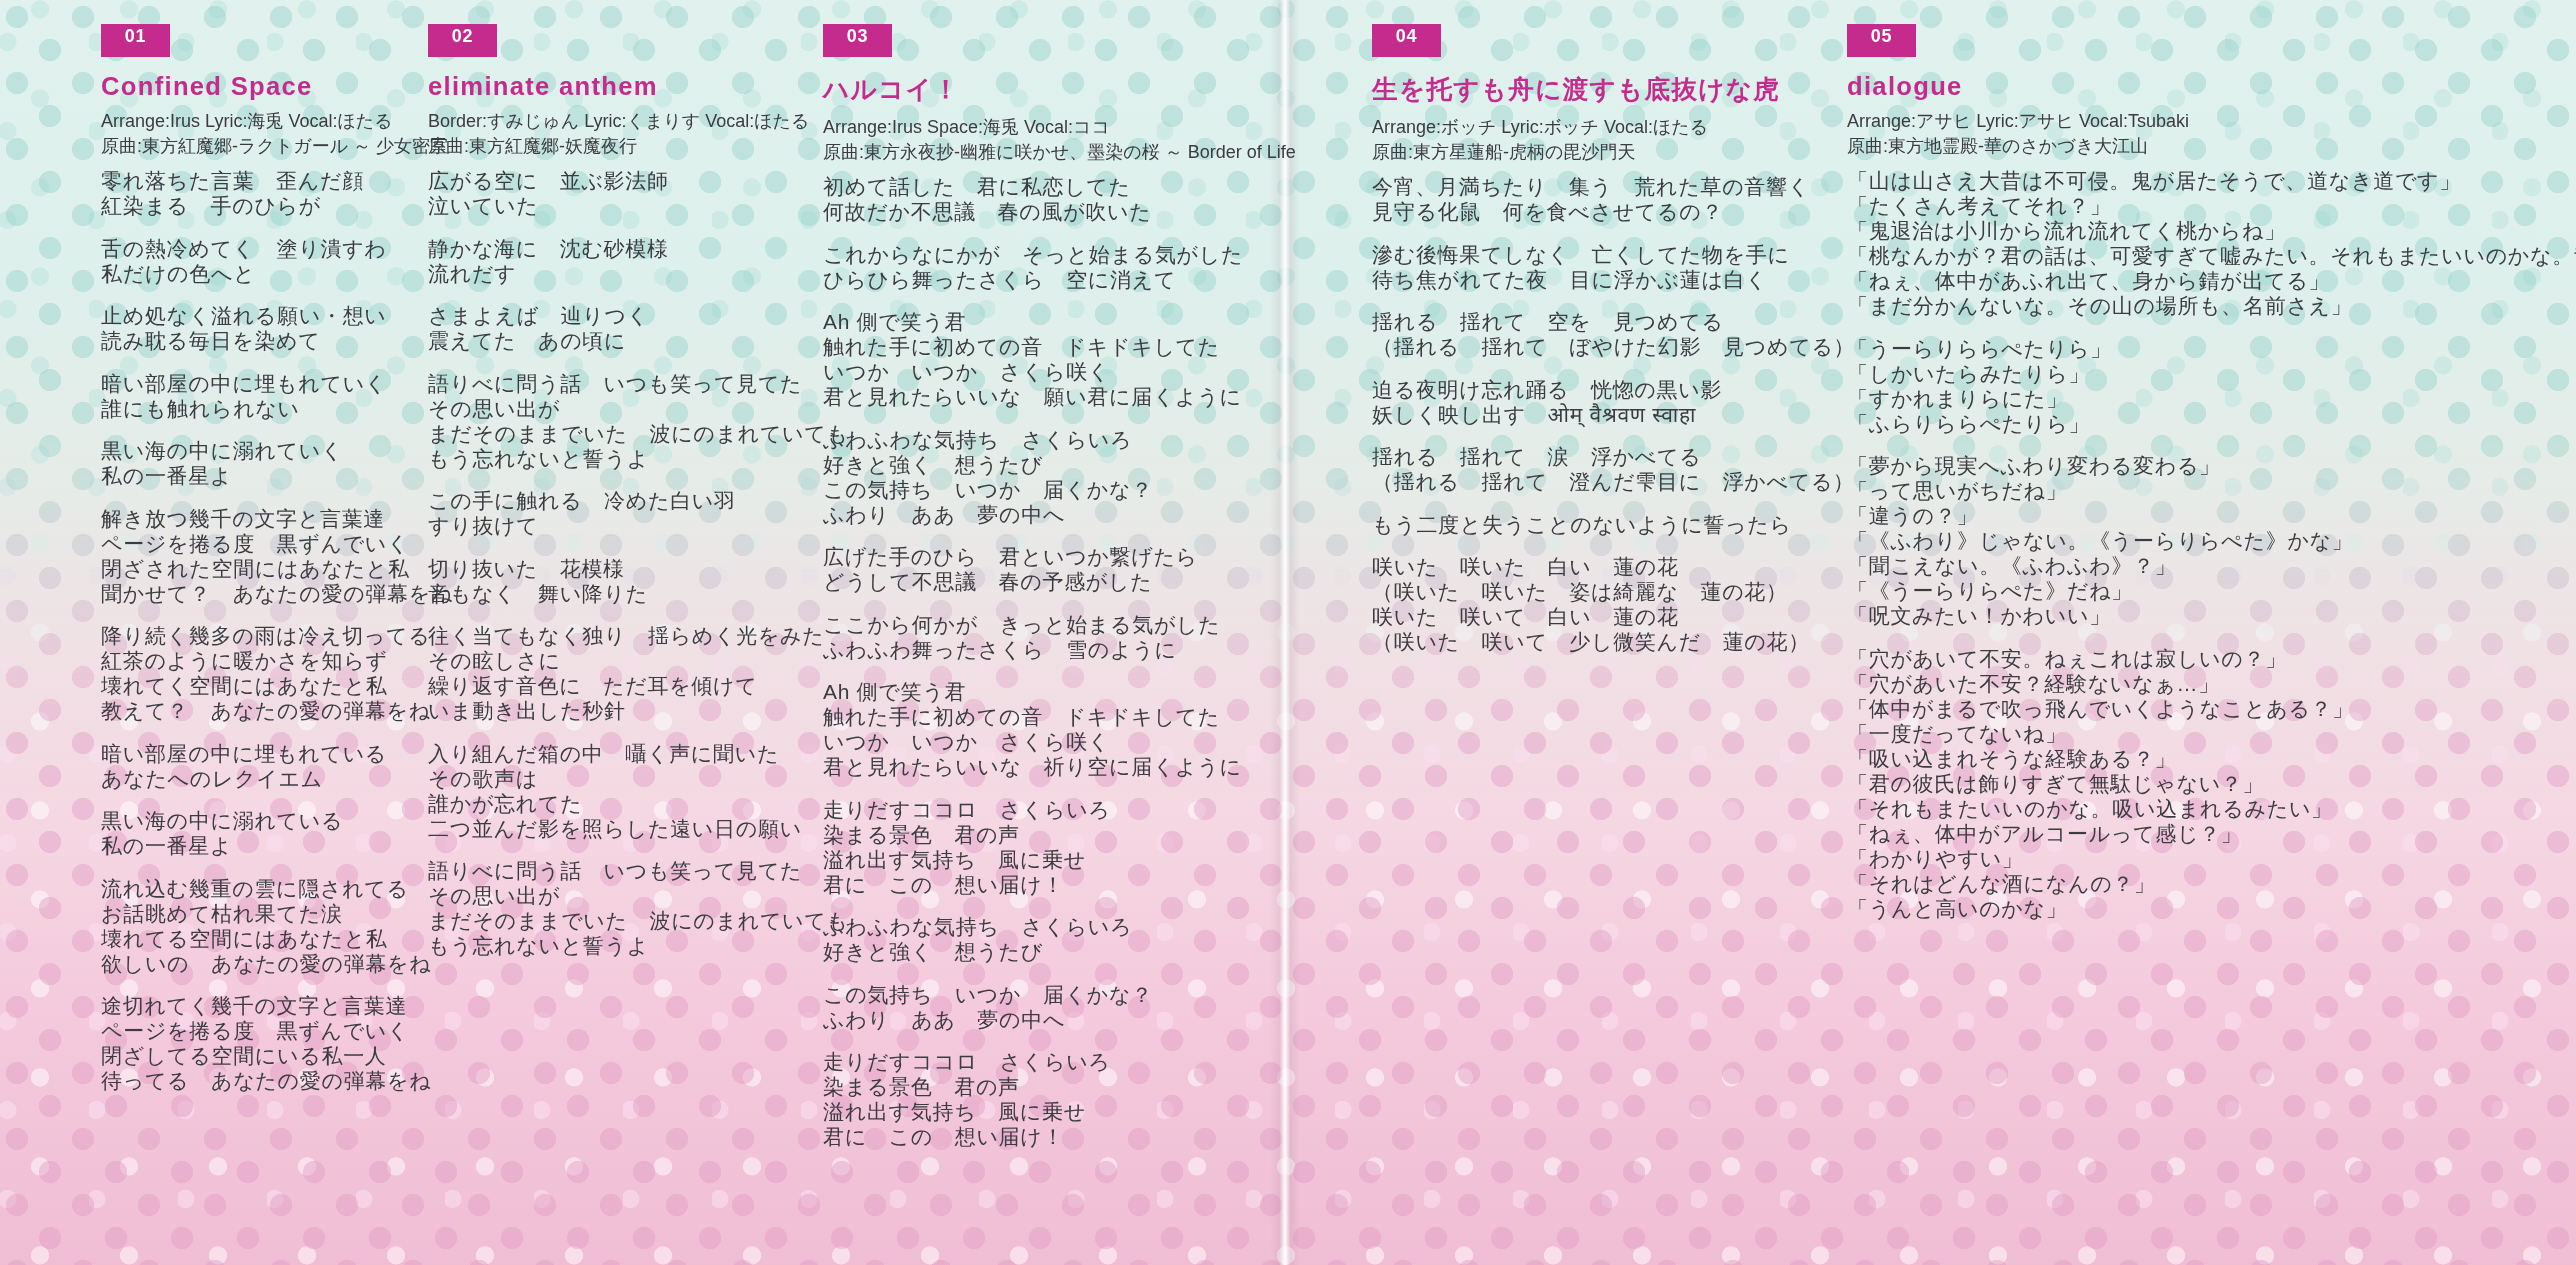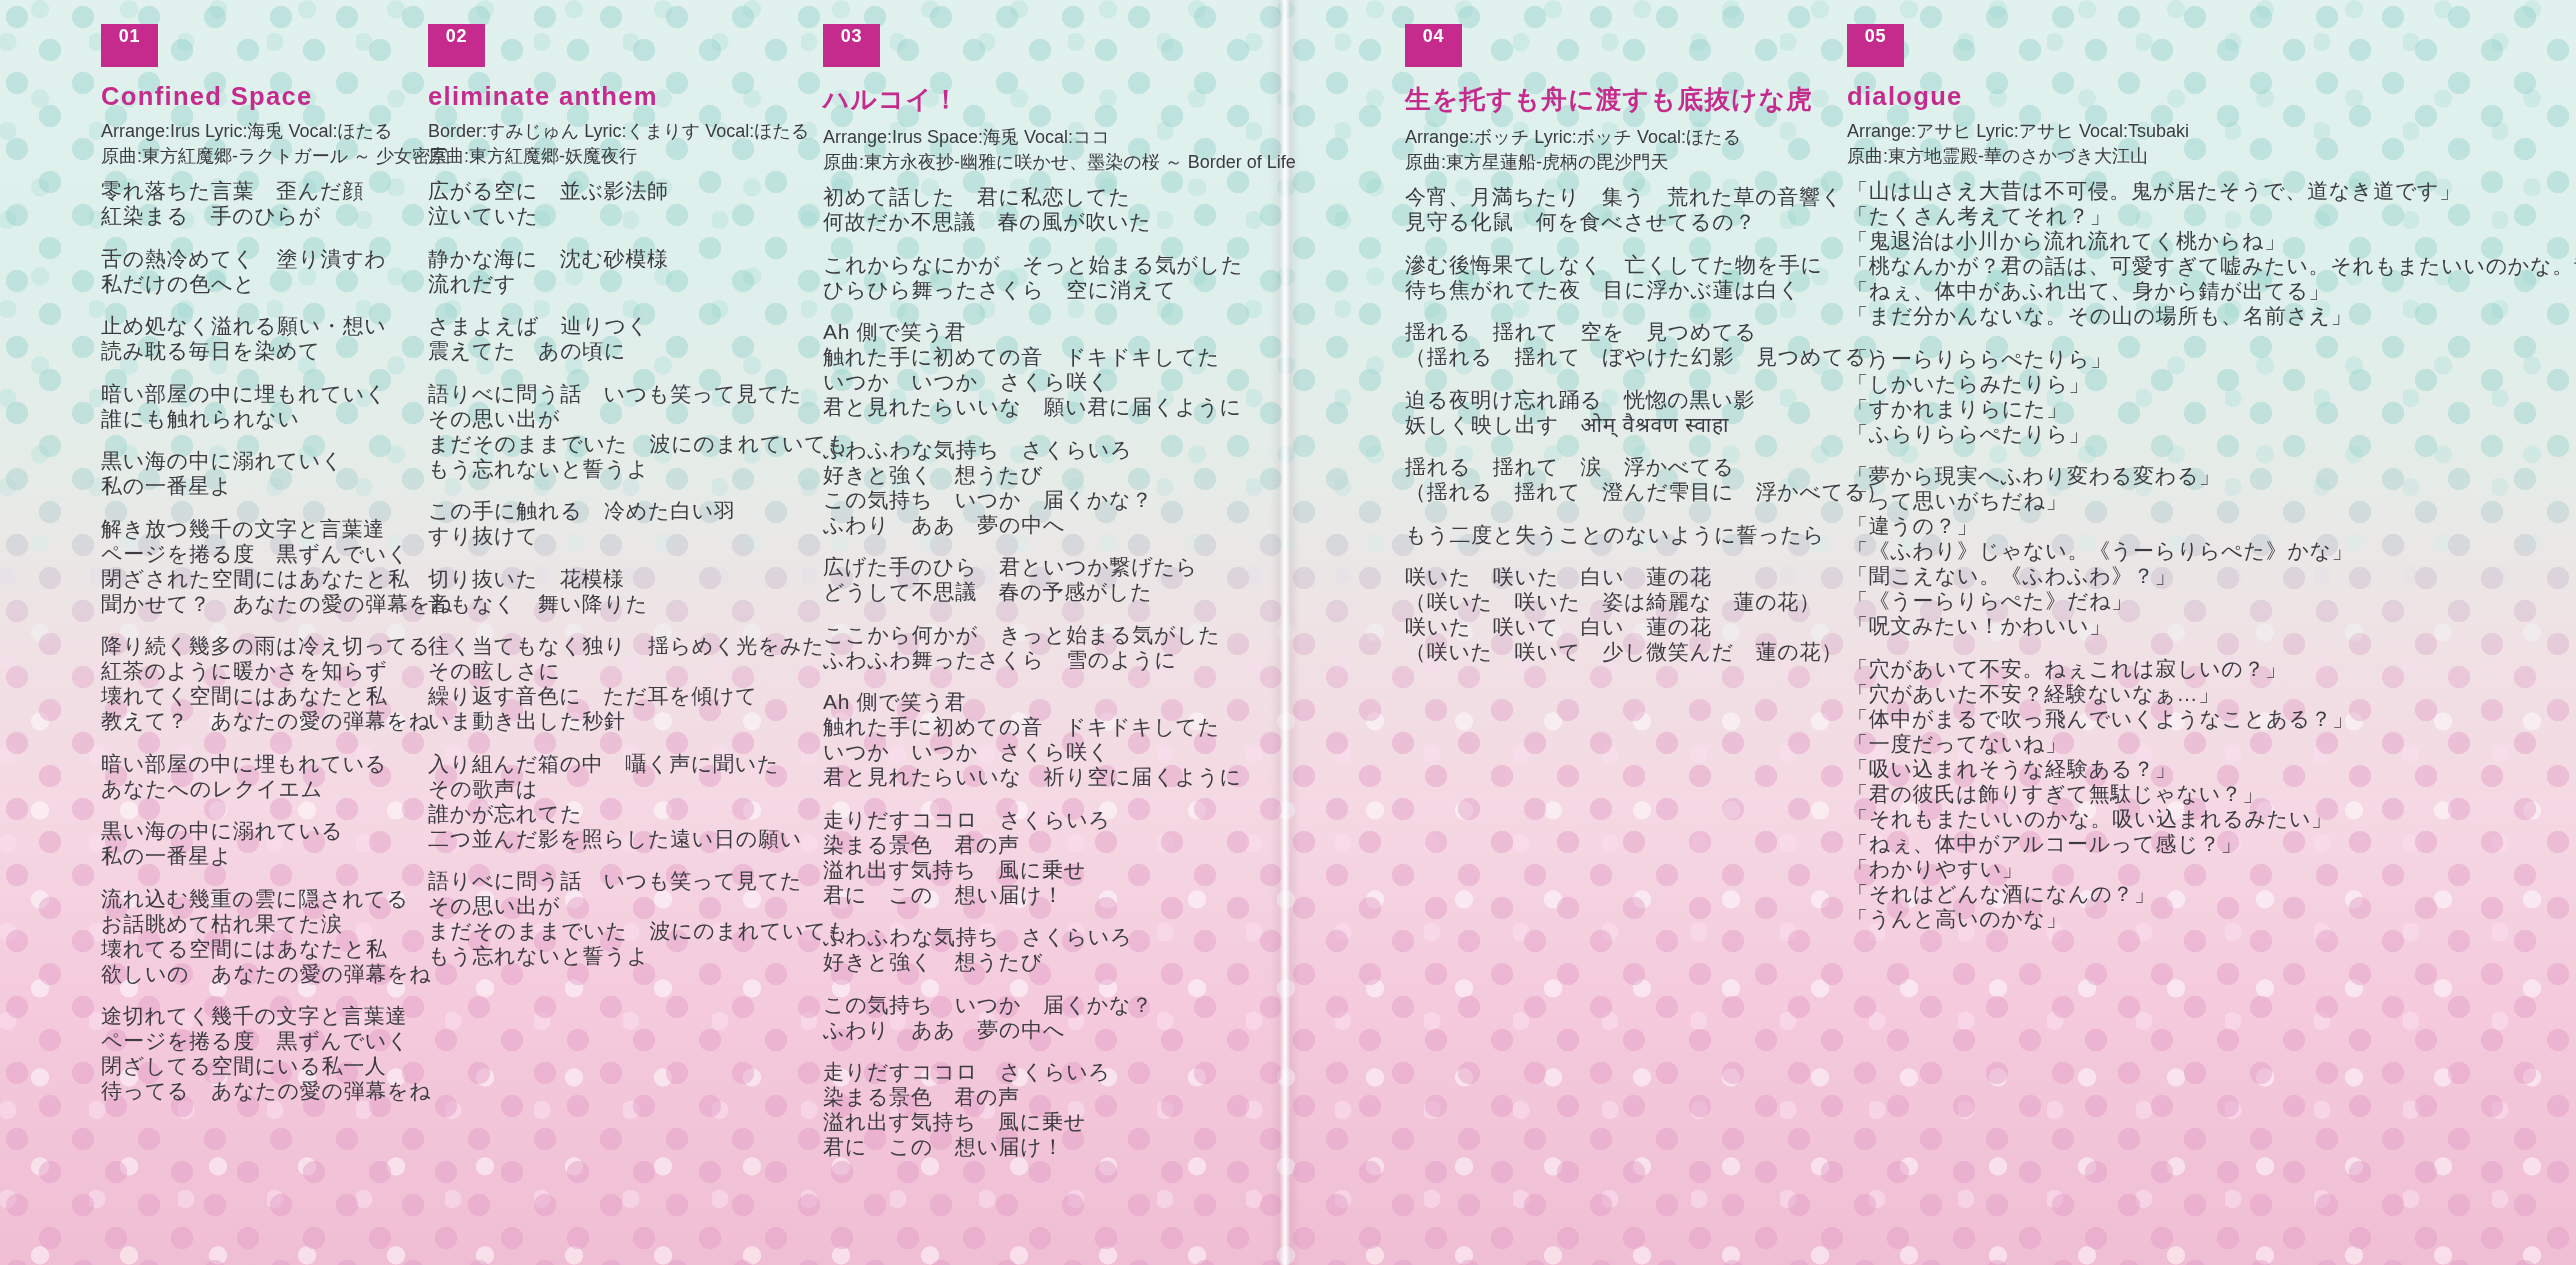--- a/index.html
+++ b/index.html
@@ -32,22 +32,22 @@
     mask-image:linear-gradient(180deg,transparent 36%,#000 58%,#000 100%);
   }
   .fold{
     position:absolute;top:0;bottom:0;left:1270px;width:30px;pointer-events:none;
     background:linear-gradient(90deg,
       rgba(120,90,110,0) 0%, rgba(120,90,110,.10) 32%,
       rgba(255,255,255,.95) 50%, rgba(120,90,110,.12) 68%, rgba(120,90,110,0) 100%);
   }
   .track{position:absolute;top:24px;}
   .badge{
-    display:inline-block;min-width:35px;height:43px;line-height:25.6px;
-    padding:0 11px;text-align:center;color:#fff;font-weight:bold;font-size:18px;
+    display:inline-block;min-width:35px;height:33px;line-height:25.6px;
+    padding:0 17px;text-align:center;color:#fff;font-weight:bold;font-size:18px;
     margin-bottom:15px;letter-spacing:0.7px;
   }
   .title{
     margin:0 0 8px 0;font-size:25.6px;font-weight:bold;letter-spacing:1.3px;
     white-space:pre;
   }
   .credits,.origin{
     margin:0;font-size:18px;line-height:25px;color:#3b3b41;white-space:pre;
   }
   .origin{margin-bottom:9.4px;}
@@ -180,21 +180,21 @@
           <p class="line">好きと強く　想うたび</p>
         </div><div class="stanza">
           <p class="line">この気持ち　いつか　届くかな？</p>
           <p class="line">ふわり　ああ　夢の中へ</p>
         </div><div class="stanza">
           <p class="line">走りだすココロ　さくらいろ</p>
           <p class="line">染まる景色　君の声</p>
           <p class="line">溢れ出す気持ち　風に乗せ</p>
           <p class="line">君に　この　想い届け！</p>
         </div></section>
-      <section class="track" style="left: 1405px;"><div class="badge" style="background: rgb(197, 43, 141);">04</div><h2 class="title" style="color: rgb(197, 43, 141);">生を托すも舟に渡すも底抜けな虎</h2><p class="credits">Arrange:ボッチ Lyric:ボッチ Vocal:ほたる</p><p class="origin">原曲:東方星蓮船-虎柄の毘沙門天</p><div class="stanza">
+      <section class="track" style="left: 1372px;"><div class="badge" style="background: rgb(197, 43, 141);">04</div><h2 class="title" style="color: rgb(197, 43, 141);">生を托すも舟に渡すも底抜けな虎</h2><p class="credits">Arrange:ボッチ Lyric:ボッチ Vocal:ほたる</p><p class="origin">原曲:東方星蓮船-虎柄の毘沙門天</p><div class="stanza">
           <p class="line">今宵、月満ちたり　集う　荒れた草の音響く</p>
           <p class="line">見守る化鼠　何を食べさせてるの？</p>
         </div><div class="stanza">
           <p class="line">滲む後悔果てしなく　亡くしてた物を手に</p>
           <p class="line">待ち焦がれてた夜　目に浮かぶ蓮は白く</p>
         </div><div class="stanza">
           <p class="line">揺れる　揺れて　空を　見つめてる</p>
           <p class="line">（揺れる　揺れて　ぼやけた幻影　見つめてる）</p>
         </div><div class="stanza">
           <p class="line">迫る夜明け忘れ踊る　恍惚の黒い影</p>

